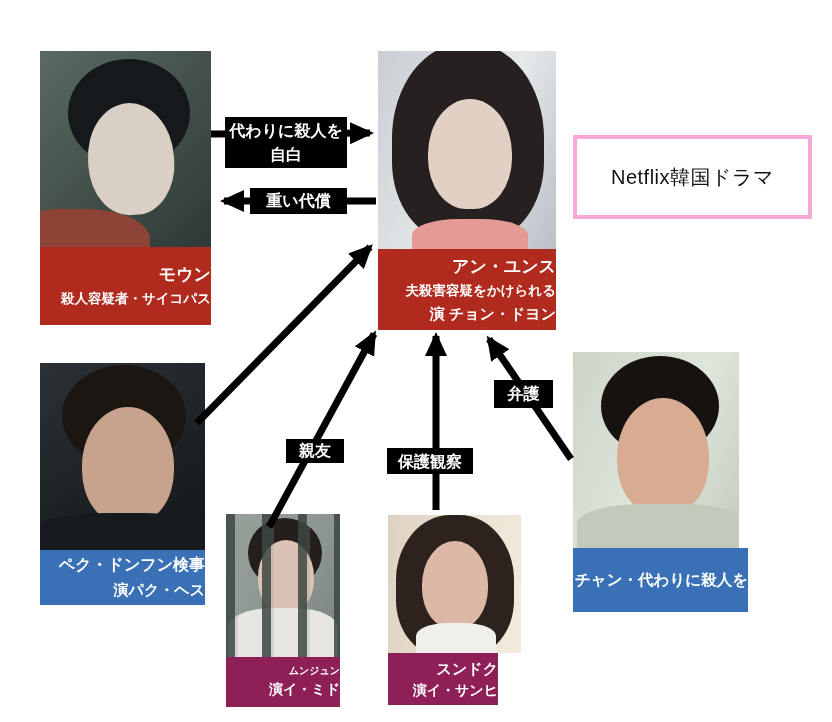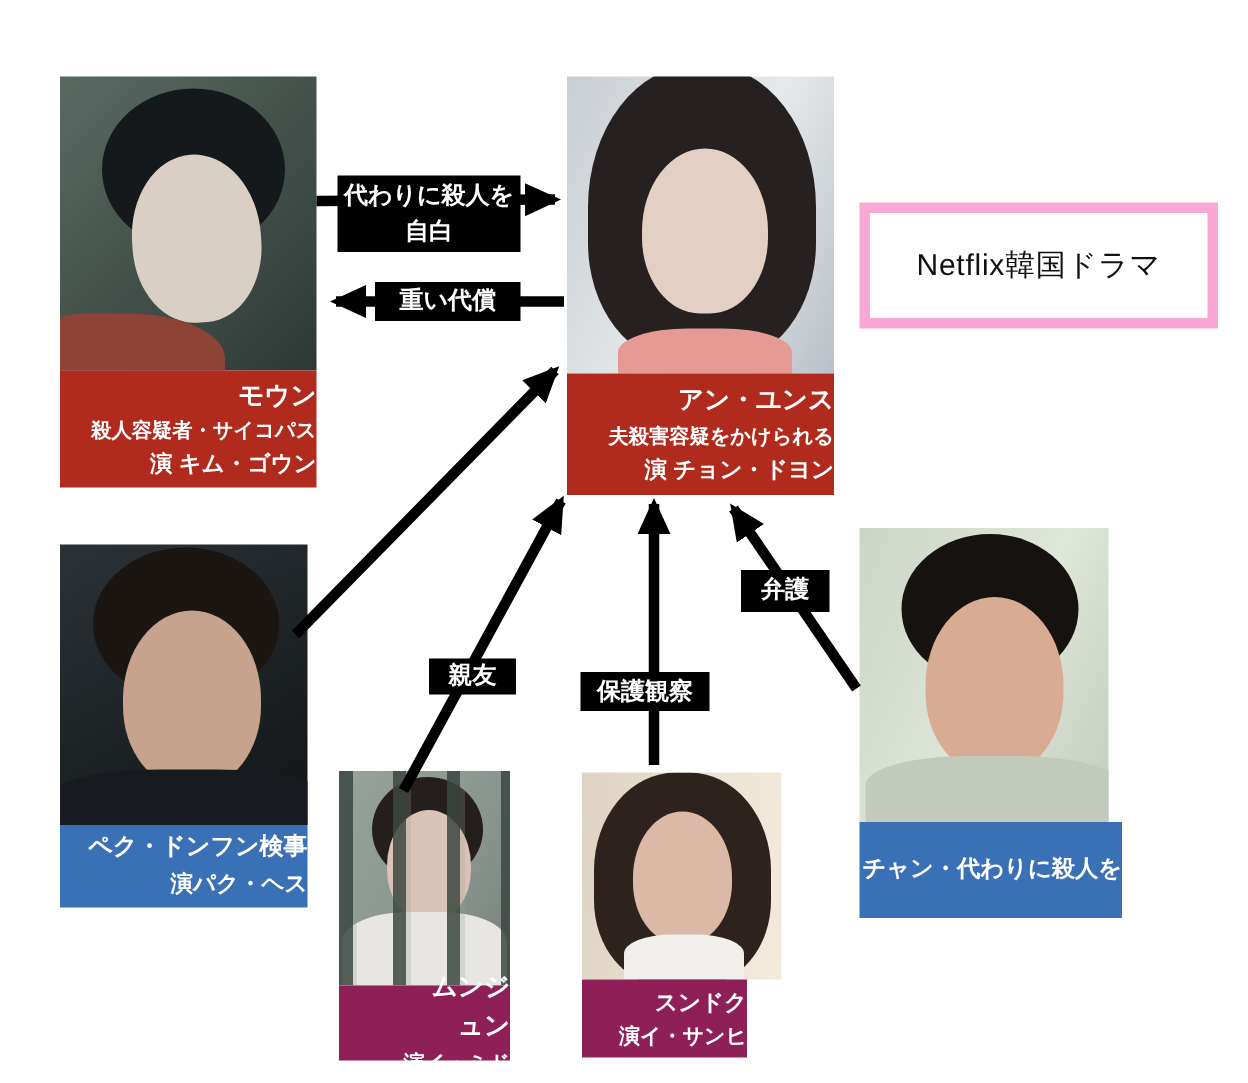--- a/index.html
+++ b/index.html
@@ -58,21 +58,21 @@
   .ac{font-size:15px;}
   
   .rel-box{
     position:absolute;z-index:3;background:#000000;color:#ffffff;font-weight:bold;
     display:flex;flex-direction:column;align-items:center;justify-content:center;
     text-align:center;line-height:1.5;font-size:16px;
   }
   
   .title-box{
     position:absolute;left:573px;top:135px;width:239px;height:84px;z-index:4;
-    border:7px solid #f9a8d4;background:#ffffff;box-sizing:border-box;
+    border:4px solid #f9a8d4;background:#ffffff;box-sizing:border-box;
     display:flex;flex-direction:column;align-items:center;justify-content:center;
     font-size:20px;font-weight:500;color:#111111;line-height:1.6;letter-spacing:.5px;
   }
   
   #arrows{position:absolute;left:0;top:0;z-index:2;}
 </style>
 </head>
 <body>
 
 <div id="canvas">
@@ -140,33 +140,32 @@
   <div class="rel-box" style="left:387px;top:448px;width:86px;height:26px;justify-content:flex-end;">
     <span>保護観察</span>
   </div>
   <div class="rel-box" style="left:494px;top:380px;width:59px;height:28px;">
     <span>弁護</span>
   </div>
 
   <div class="name-label label-red" style="left:40px;top:247px;width:171px;height:78px;">
     <span class="nm">モウン</span>
     <span class="ds">殺人容疑者・サイコパス</span>
-    <span class="ac">演 キム・ゴウン</span>
   </div>
   <div class="name-label label-red" style="left:378px;top:249px;width:178px;height:81px;">
     <span class="nm">アン・ユンス</span>
     <span class="ds">夫殺害容疑をかけられる</span>
     <span class="ac">演 チョン・ドヨン</span>
   </div>
   <div class="name-label label-blue" style="left:40px;top:550px;width:165px;height:55px;">
     <span class="nm" style="font-size:16px;">ペク・ドンフン検事</span>
     <span class="ac">演パク・ヘス</span>
   </div>
   <div class="name-label label-purple" style="left:226px;top:657px;width:114px;height:50px;">
-    <span class="nm" style="font-size:17px;padding-left:45px;">ムンジュン</span>
+    <span class="nm" style="font-size:10px;padding-left:45px;">ムンジュン</span>
     <span class="ac" style="font-size:14px;">演イ・ミド</span>
   </div>
   <div class="name-label label-purple" style="left:388px;top:653px;width:110px;height:52px;">
     <span class="nm" style="font-size:15px;">スンドク</span>
     <span class="ac" style="font-size:14px;">演イ・サンヒ</span>
   </div>
   <div class="name-label label-blue" style="left:573px;top:548px;width:175px;height:64px;">
     <span class="nm" style="font-size:15.5px;">チャン・代わりに殺人を</span>
   </div>
 

